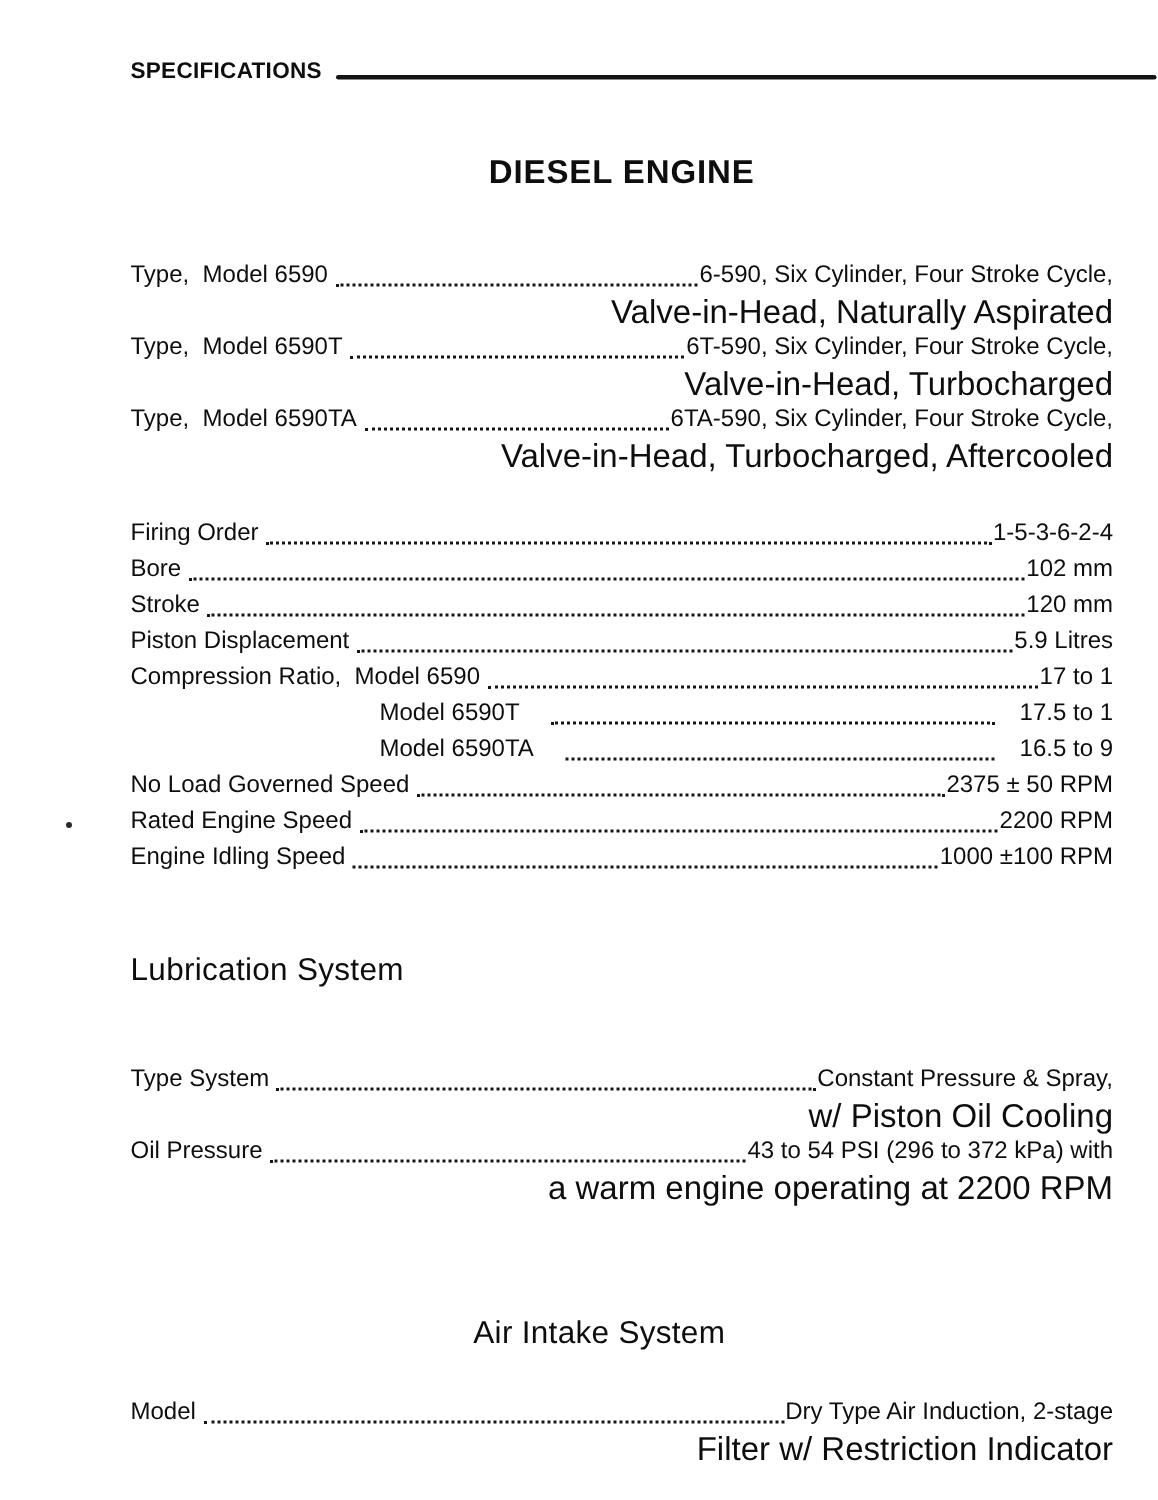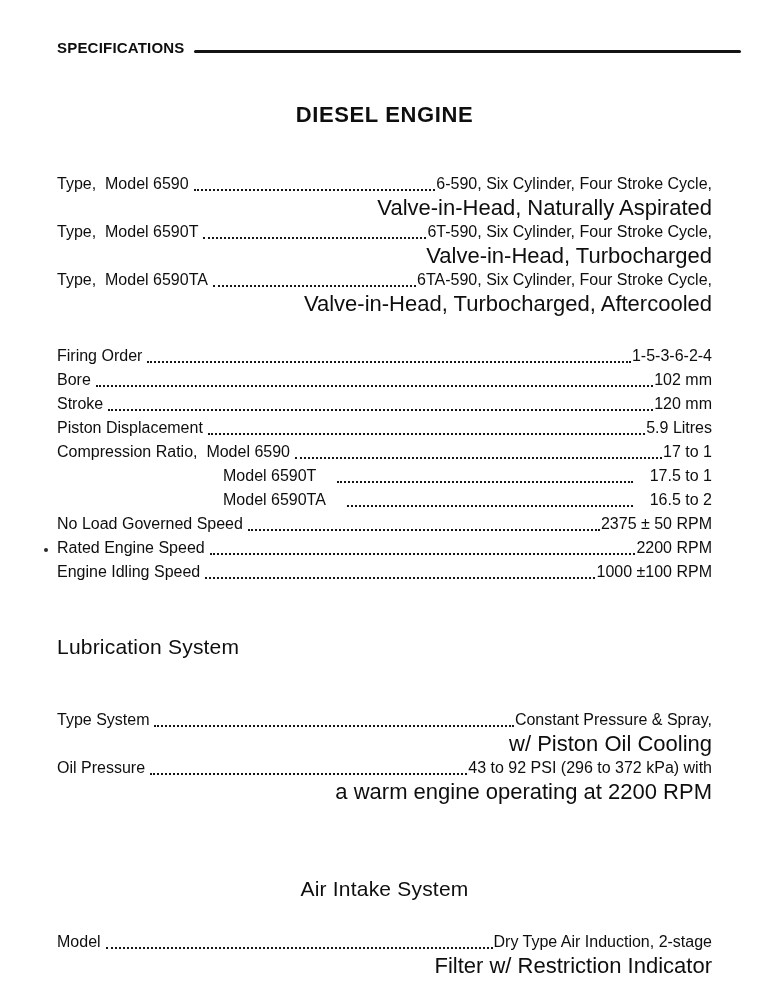--- a/index.html
+++ b/index.html
@@ -7,21 +7,21 @@
     width: 772px; height: 1000px;
     background: #ffffff;
     color: #0e0e0e;
     font-family: "Liberation Sans", "DejaVu Sans", sans-serif;
     -webkit-font-smoothing: antialiased;
   }
   .page {
     position: relative;
     width: 772px; height: 1000px;
     box-sizing: border-box;
-    padding: 36px 60px 0 57px;
+    padding: 36px 60px 0 87px;
     overflow: hidden;
   }
 
   
   .header {
     display: flex;
     align-items: flex-end;
     width: 684px;
     height: 20px;
   }
@@ -162,21 +162,21 @@
       <span class="value">17 to 1</span>
     </div>
     <div class="spec-row indent">
       <span class="label">Model 6590T</span>
       <span class="leader"></span>
       <span class="value">17.5 to 1</span>
     </div>
     <div class="spec-row indent">
       <span class="label">Model 6590TA</span>
       <span class="leader"></span>
-      <span class="value">16.5 to 2</span>
+      <span class="value">16.5 to 9</span>
     </div>
     <div class="spec-row">
       <span class="label">No Load Governed Speed</span>
       <span class="leader"></span>
       <span class="value">2375 ± 50 RPM</span>
     </div>
     <div class="spec-row">
       <span class="label">Rated Engine Speed</span>
       <span class="leader"></span>
       <span class="value">2200 RPM</span>
@@ -194,21 +194,21 @@
     <div class="spec-row">
       <span class="label">Type System</span>
       <span class="leader"></span>
       <span class="value">Constant Pressure &amp; Spray,</span>
     </div>
     <div class="cont">w/ Piston Oil Cooling</div>
 
     <div class="spec-row">
       <span class="label">Oil Pressure</span>
       <span class="leader"></span>
-      <span class="value">43 to 92 PSI (296 to 372 kPa) with</span>
+      <span class="value">43 to 54 PSI (296 to 372 kPa) with</span>
     </div>
     <div class="cont">a warm engine operating at 2200 RPM</div>
   </section>
 
   <h2 class="section-heading heading-air">Air Intake System</h2>
 
   <section class="spec-block block-air">
     <div class="spec-row">
       <span class="label">Model</span>
       <span class="leader"></span>

